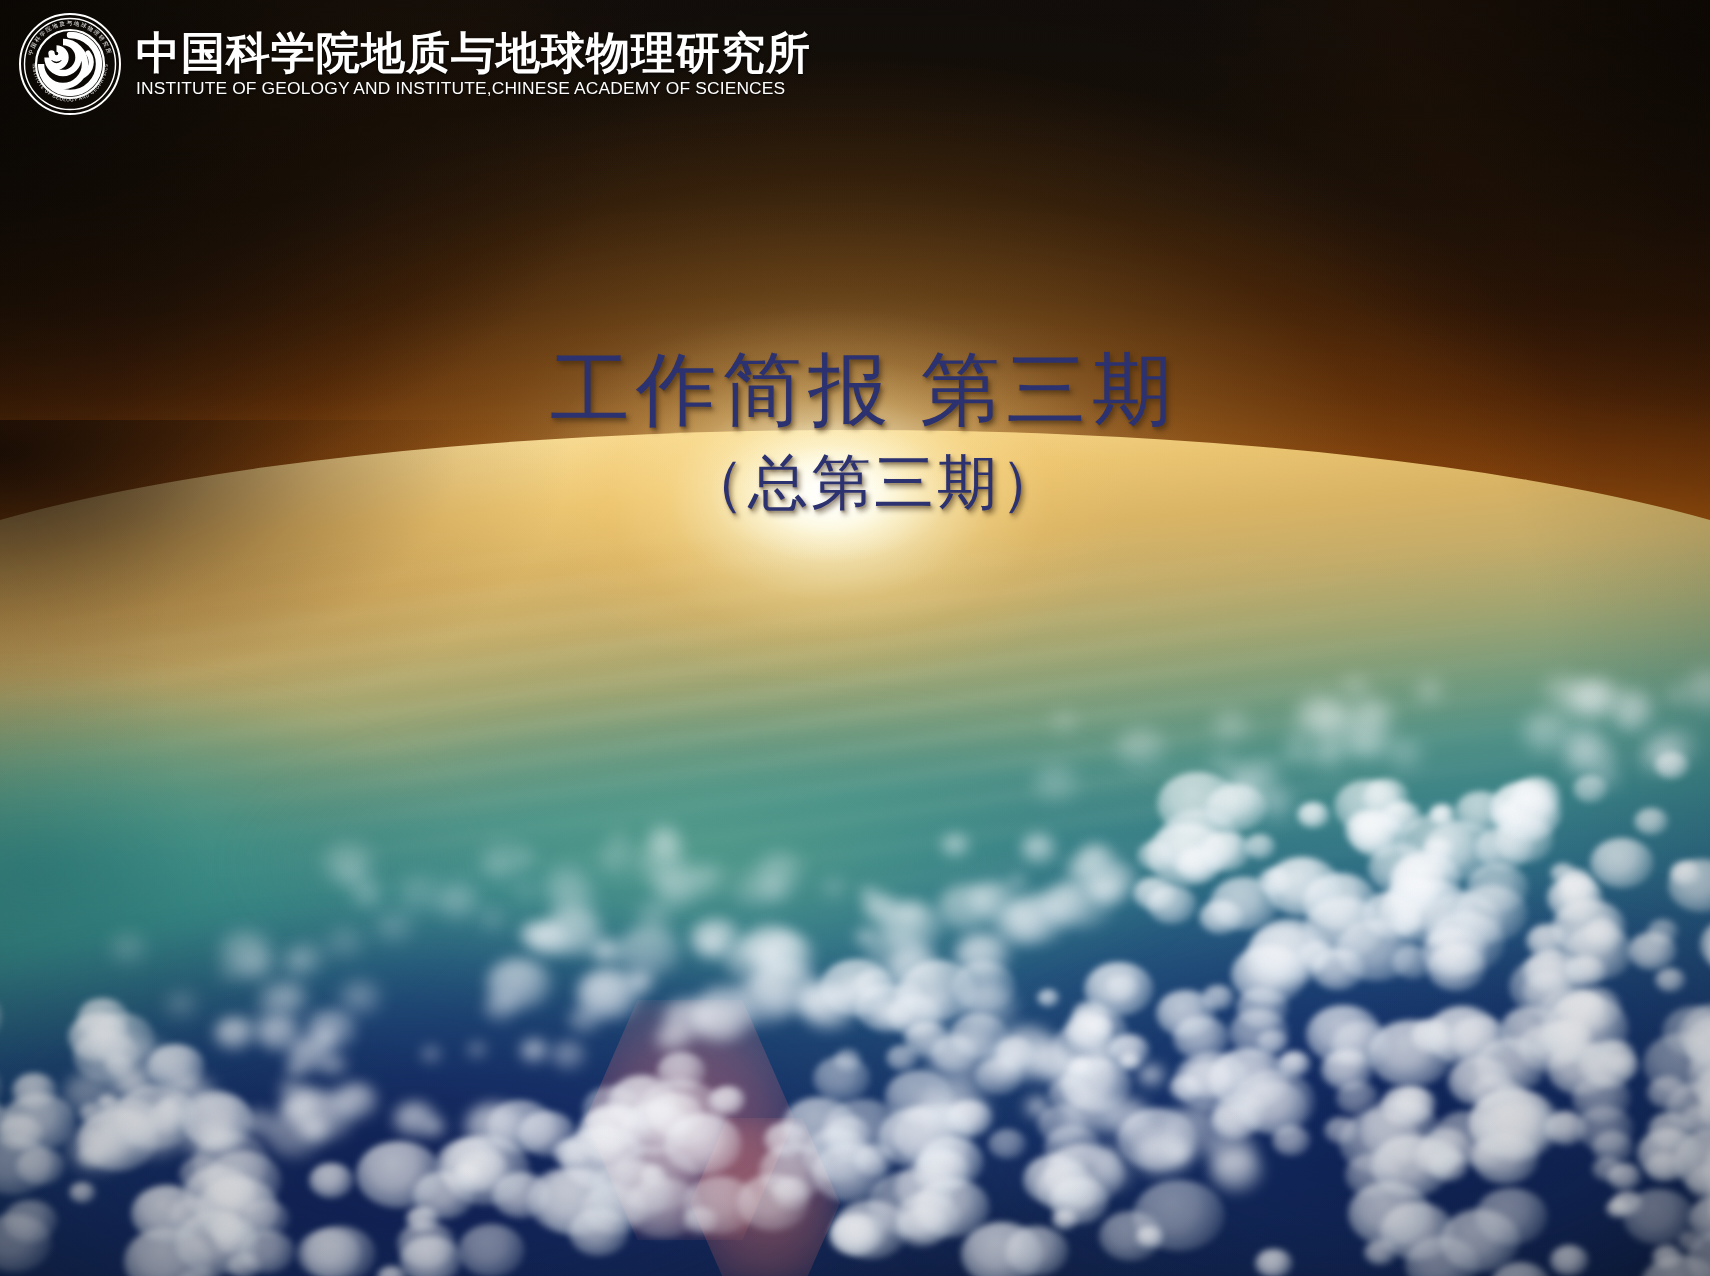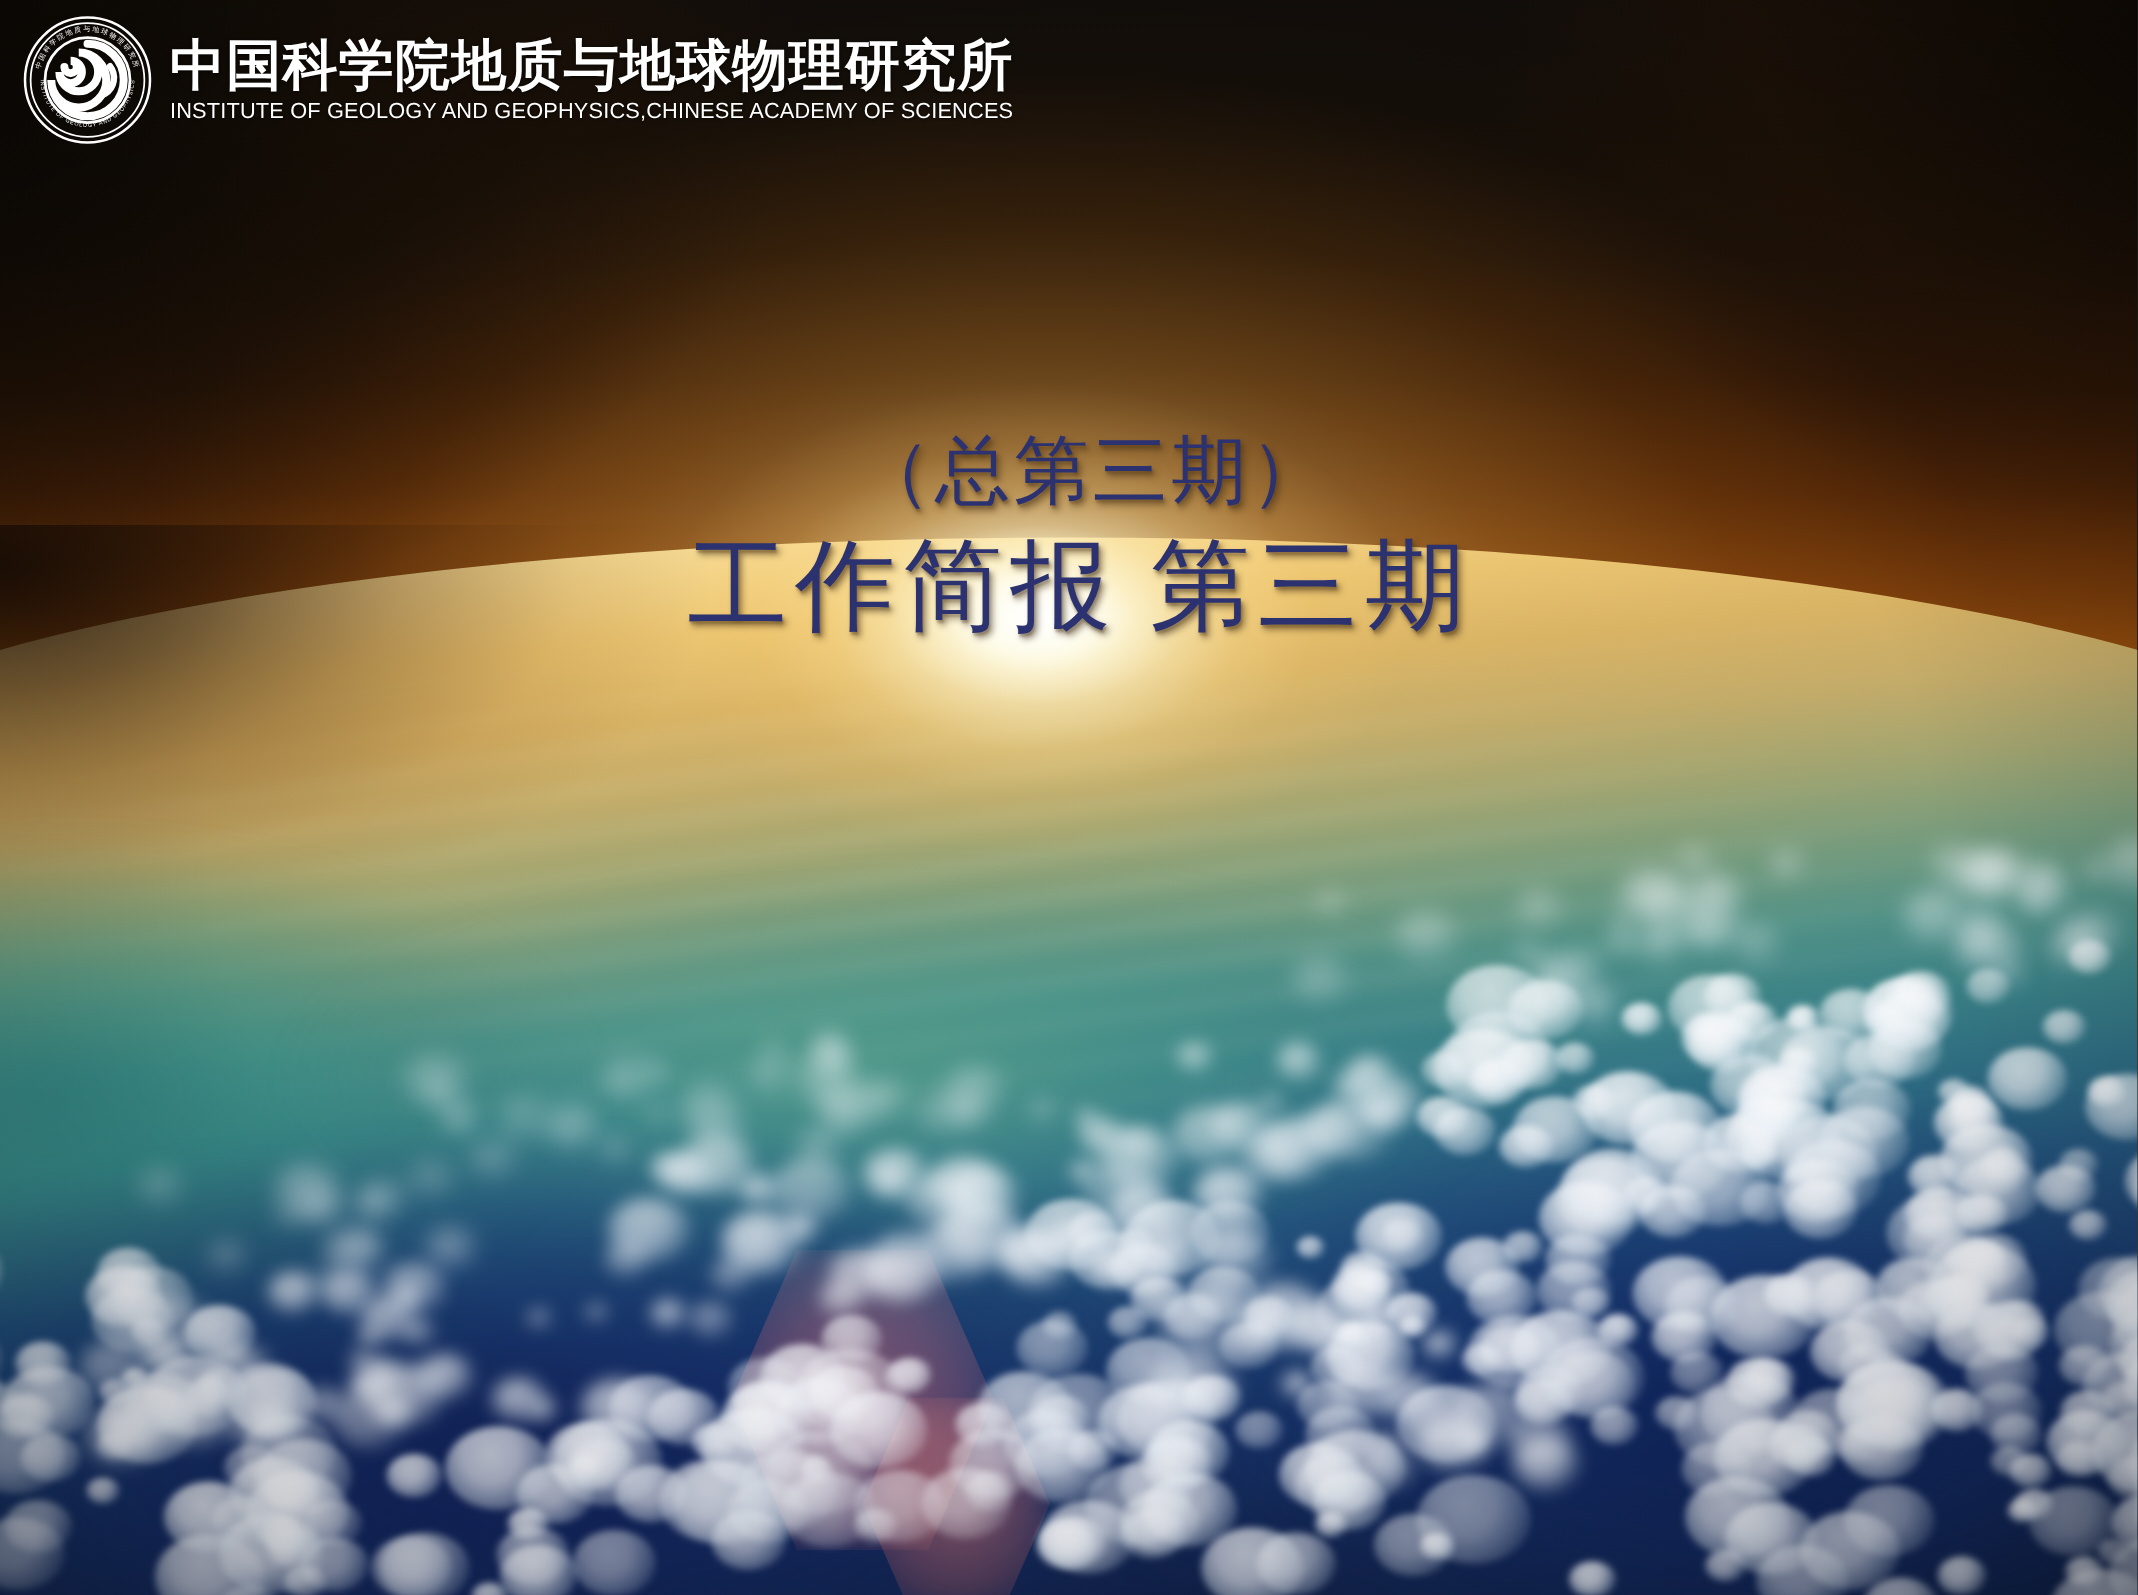--- a/index.html
+++ b/index.html
@@ -907,22 +907,22 @@
           <textPath href="#arcTop" startOffset="50%" text-anchor="middle">中国科学院地质与地球物理研究所</textPath>
         </text>
         <path id="arcBot" d="M 14.5 52 A 37.5 37.5 0 0 0 89.5 52" fill="none"></path>
         <text font-size="4.4" fill="#ffffff" font-family="&quot;Liberation Sans&quot;, sans-serif" letter-spacing="0.7">
           <textPath href="#arcBot" startOffset="50%" text-anchor="middle">INSTITUTE OF GEOLOGY AND GEOPHYSICS</textPath>
         </text>
       </svg>
     </div>
     <div class="brand">
       <div class="brand-cn">中国科学院地质与地球物理研究所</div>
-      <div class="brand-en">INSTITUTE OF GEOLOGY AND GEOPHYSICS,CHINESE ACADEMY OF SCIENCES</div>
+      <div class="brand-en">INSTITUTE OF GEOLOGY AND INSTITUTE,CHINESE ACADEMY OF SCIENCES</div>
     </div>
   </div>
 
   <div class="title-block">
+    <div class="title-line title-l2">工作简报 第三期</div>
     <div class="title-line title-l3">（总第三期）</div>
-    <div class="title-line title-l2">工作简报 第三期</div>
   </div>
 
 </div>
 
 </body></html>

